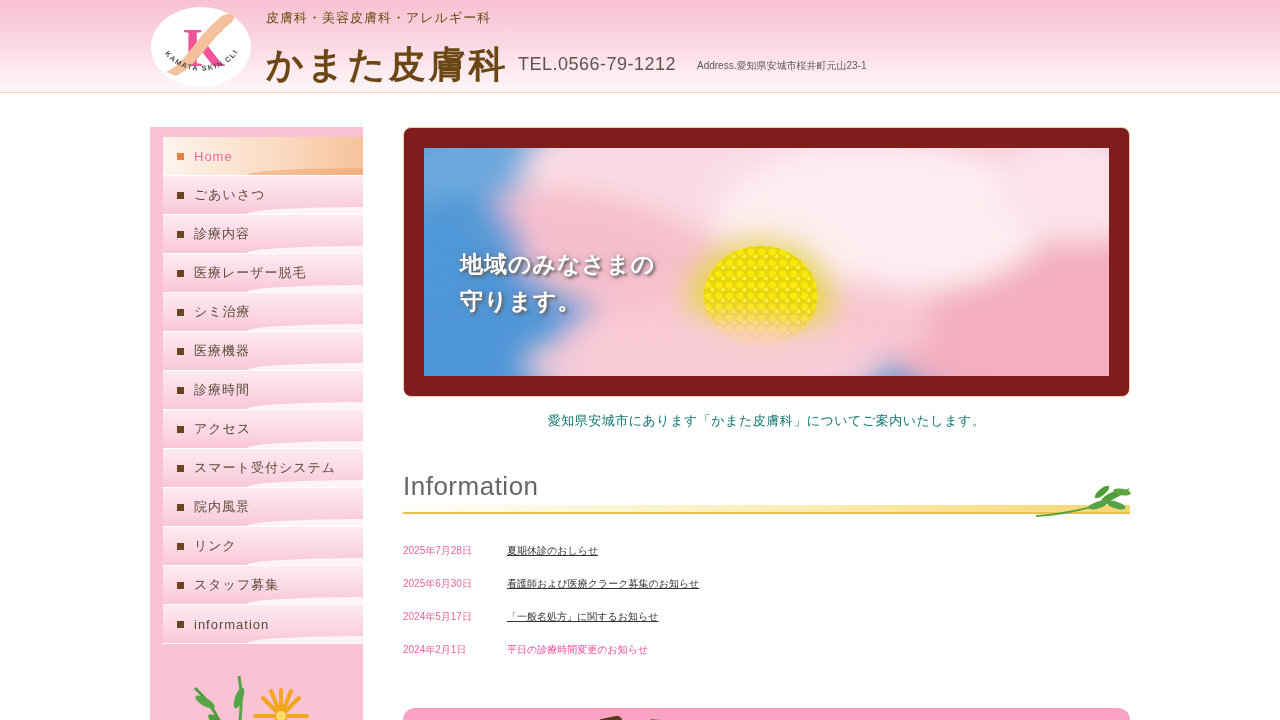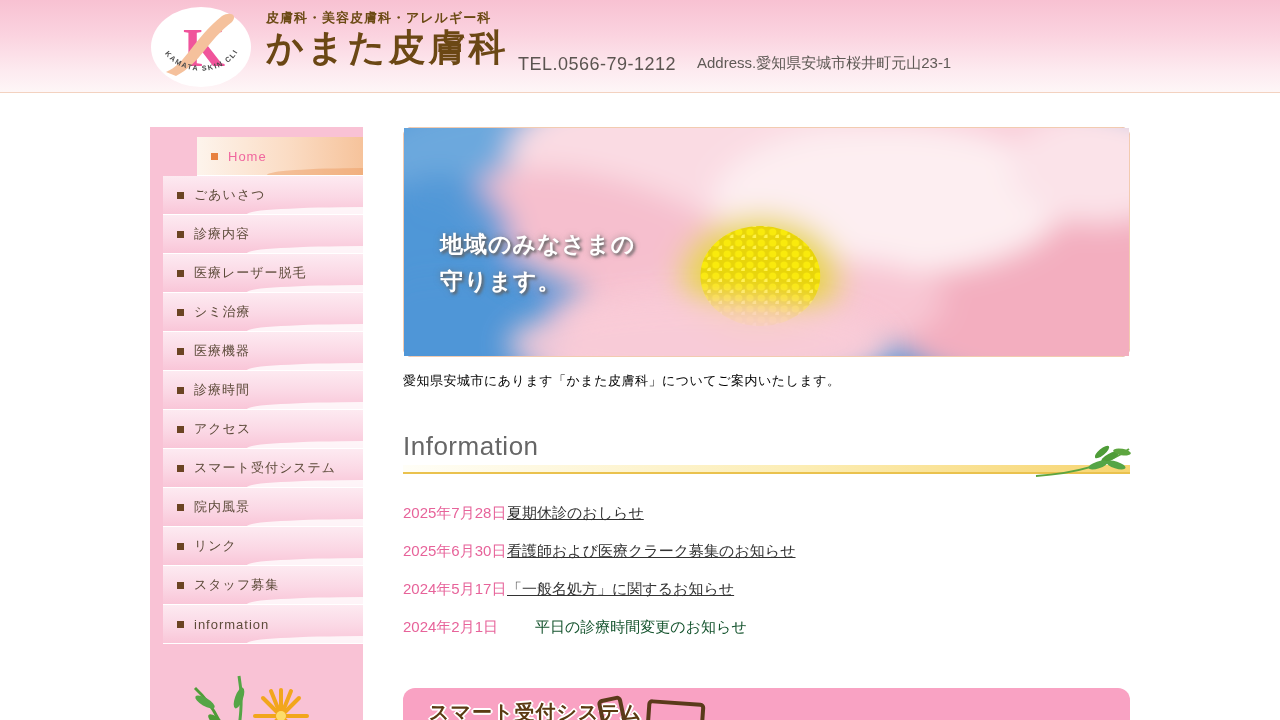--- a/index.html
+++ b/index.html
@@ -14,24 +14,24 @@
   .site-header {
     height: 93px;
     background: linear-gradient(to bottom, #f8c1d2 0%, #fbd4e0 40%, #fdebf0 78%, #fef6f7 100%);
     border-bottom: 1px solid #f3d2c0;
     position: relative;
   }
   .header-inner { width: 980px; margin: 0 auto; height: 100%; position: relative; }
   .logo { position: absolute; left: 0; top: 6px; width: 102px; height: 82px; cursor: pointer; }
   .logo svg { width: 100%; height: 100%; display: block; }
   .title-block { position: absolute; left: 116px; top: 9px; }
-  .site-subtitle { font-size: 13px; font-weight: bold; color: #6b4a14; letter-spacing: 1px; }
-  .site-title { margin: 1px 0 0; font-size: 37px; font-weight: bold; color: #6b4714; letter-spacing: 3px; line-height: 1.1; }
+  .site-subtitle { font-size: 13px; font-weight: normal; color: #6b4a14; letter-spacing: 1px; }
+  .site-title { margin: 18px 0 0; font-size: 37px; font-weight: bold; color: #6b4714; letter-spacing: 3px; line-height: 1.1; }
   .header-tel { position: absolute; left: 368px; bottom: 17px; font-size: 18px; color: #5b5450; letter-spacing: .5px; margin-top: 43px; }
-  .header-address { position: absolute; left: 547px; bottom: 19px; font-size: 15px; color: #5f5a56; }
+  .header-address { position: absolute; left: 547px; bottom: 19px; font-size: 10px; color: #5f5a56; }
 
   
   .page { width: 980px; margin: 0 auto; display: flex; gap: 40px; padding-top: 34px; }
 
   
   .sidebar {
     width: 213px; flex: none;
     background: #f9c2d5;
     padding: 10px 0 0 13px;
     height: 593px;
@@ -50,58 +50,57 @@
   }
   .menu-item::after {
     content: ""; position: absolute; right: 0; bottom: 0;
     width: 58%; height: 7px; background: #ffffff; opacity: .8;
     border-radius: 100% 0 0 0;
   }
   .menu-item .bullet { width: 7px; height: 7px; background: #6b4423; margin-right: 10px; flex: none; }
   .menu-item.active {
     background: linear-gradient(to right, #fdf4ec 0%, #fbdcc4 55%, #f6c39b 100%);
     color: #f0679e;
-    margin-left: 34px;
   }
   .menu-item.active .bullet { background: #e8813f; }
   .menu-item.active::after { background: #eb9a5e; opacity: .45; }
   .sidebar-flower { margin: 14px 0 0 18px; }
 
   
   .main-col { width: 727px; }
 
   .hero-box {
     border: 1px solid #f2cbb0; border-radius: 8px;
-    padding: 0; background: #701a75;
+    padding: 20px; background: #7f1d1d;
   }
   .hero { position: relative; height: 228px; overflow: hidden; }
   .hero svg.hero-img { width: 100%; height: 100%; display: block; }
   .hero-text {
     position: absolute; left: 36px; top: 98px;
     color: #ffffff; font-size: 23px; font-weight: bold;
     line-height: 37px; letter-spacing: 1px;
     text-shadow: 2px 2px 3px rgba(96,96,96,.95), 0 0 6px rgba(110,110,110,.6);
   }
 
-  .intro { margin: 15px 0 0; font-size: 13px; color: #000000; letter-spacing: .5px; }
+  .intro { margin: 15px 0 0; font-size: 13px; color: #0f766e; letter-spacing: .5px; text-align: center; }
 
   .info-section { margin-top: 41px; }
   .info-heading { margin: 0 0 3px; font-size: 26px; font-weight: 400; color: #666666; letter-spacing: .5px; }
   .info-bar {
     position: relative; height: 9px;
     background: linear-gradient(to right, #fffef7 0%, #fcedb4 55%, #f7d571 100%);
     border-bottom: 2px solid #eac24e;
   }
   .info-bar .leaf-deco { position: absolute; right: -2px; top: -22px; }
 
   .news-list { list-style: none; margin: 30px 0 0; padding: 0; }
-  .news-item { display: flex; margin-bottom: 19px; font-size: 15px; align-items: flex-end; }
+  .news-item { display: flex; margin-bottom: 19px; font-size: 10px; align-items: flex-end; }
   .news-date { color: #e7639a; width: 104px; flex: none; }
   .news-link { color: #333333; text-decoration: underline; cursor: pointer; }
-  .news-text { color: #14532d; text-decoration: none; margin-left: 28px; }
+  .news-text { color: #ec4899; text-decoration: none; }
 
   
   .smart-banner {
     margin-top: 51px;
     height: 80px;
     background: #f9a2c3;
     border-radius: 12px 12px 0 0;
     position: relative;
   }
   .smart-banner-title {

